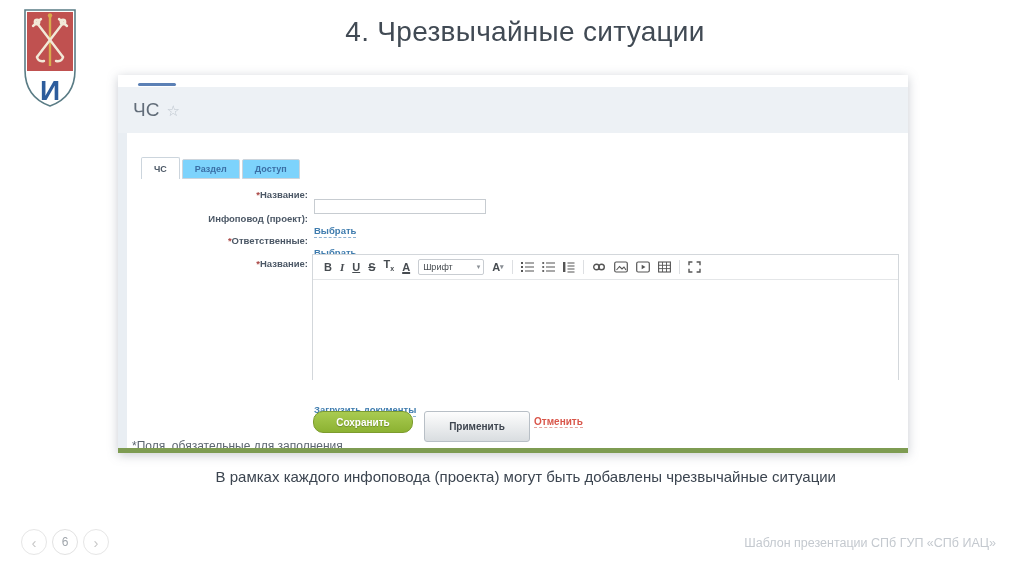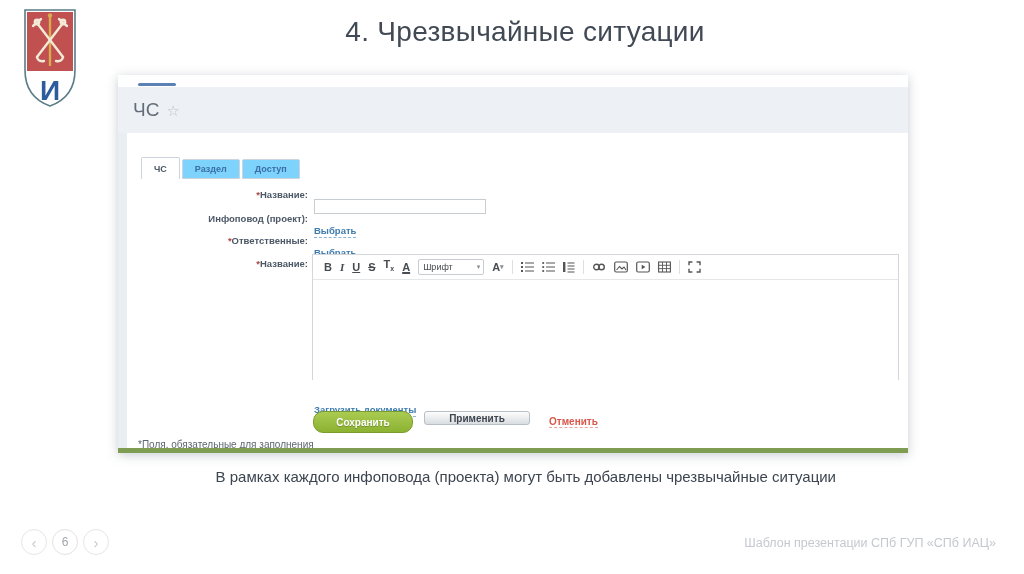--- a/index.html
+++ b/index.html
@@ -66,27 +66,27 @@
     margin:0 4px;cursor:pointer;box-sizing:border-box;gap:24px;}
   .caret{font-size:7px;color:#8a8f95;}
   .sizebtn{display:flex;align-items:center;font-size:11px;font-weight:bold;margin:0 4px;cursor:pointer;}
   .econtent{height:100px;background:#fff;cursor:text;}
 
   
   .btn-save{position:absolute;left:195px;top:336px;width:100px;height:22px;
     background:linear-gradient(#a9cb51,#8cb232);border:1px solid #7d9c2e;border-radius:10px;
     color:#fff;font-size:10px;font-weight:bold;display:flex;align-items:center;justify-content:center;
     cursor:pointer;box-sizing:border-box;text-shadow:0 1px 1px rgba(0,0,0,.25);}
-  .btn-apply{position:absolute;left:306px;top:336px;width:106px;height:14px;
+  .btn-apply{position:absolute;left:306px;top:336px;width:106px;height:31px;
     background:linear-gradient(#fdfdfd,#d9dde0);border:1px solid #b8bfc6;border-radius:3px;
     color:#3f4650;font-size:10px;font-weight:bold;display:flex;align-items:center;justify-content:center;
     cursor:pointer;box-sizing:border-box;}
-  .link-cancel{position:absolute;left:431px;top:341px;font-size:10px;font-weight:bold;color:#d9564a;
+  .link-cancel{position:absolute;left:416px;top:341px;font-size:10px;font-weight:bold;color:#d9564a;
     border-bottom:1px dashed #e5a49e;cursor:pointer;}
-  .footnote{position:absolute;left:20px;top:364px;font-size:10px;color:#5c6670;text-align:right;}
+  .footnote{position:absolute;left:14px;top:364px;font-size:12px;color:#5c6670;text-align:right;}
   .greenbar{position:absolute;left:0;top:373px;width:790px;height:5px;background:#7e9c52;z-index:5;}
 </style>
 </head>
 <body>
 
 <div class="slide-title">4. Чрезвычайные ситуации</div>
 
 <div class="logo-box">
   <svg width="56" height="102" viewBox="0 0 56 102">
     <path d="M3,2 H53 V62 C53,82 42,93 28,98 C14,93 3,82 3,62 Z" fill="#ffffff" stroke="#5a7c85" stroke-width="1.6"></path>

